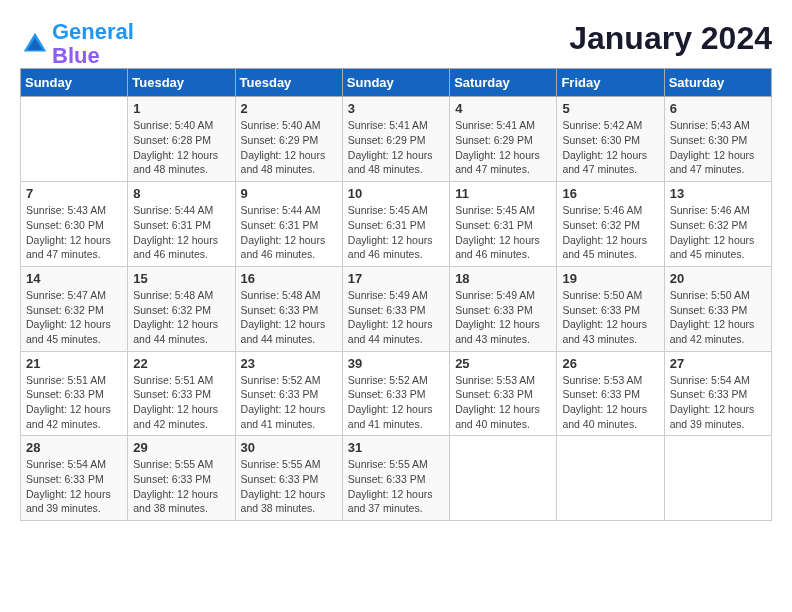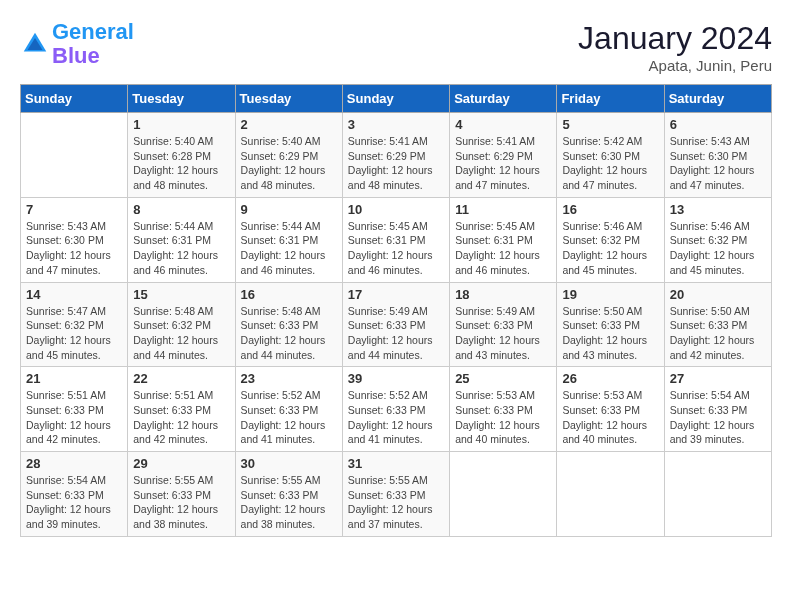--- a/index.html
+++ b/index.html
@@ -7,21 +7,20 @@
       font-family: Arial, sans-serif;
       background: #fff;
       width: 792px;
       min-height: 612px;
       padding: 20px;
     }
     .header {
       display: flex;
       justify-content: space-between;
       align-items: flex-start;
-      margin-bottom: 10px;
     }
     .logo {
       display: flex;
       align-items: center;
     }
     .logo-text {
       font-size: 22px;
       font-weight: bold;
       color: #1a1a2e;
       line-height: 1.1;
@@ -32,21 +31,21 @@
     .logo-icon {
       width: 30px;
       height: 30px;
       margin-right: 2px;
     }
     .title-block {
       text-align: right;
     }
     .month-title {
       font-size: 32px;
-      font-weight: normal;
+      font-weight: bold;
       color: #1a1a2e;
     }
     .subtitle {
       font-size: 15px;
       color: #555;
     }
     table {
       width: 100%;
       border-collapse: collapse;
       font-size: 11px;
@@ -100,21 +99,20 @@
       <polygon points="20,5 35,30 5,30" fill="#2196F3"></polygon>
       <polygon points="20,12 30,28 10,28" fill="#1565C0"></polygon>
     </svg>
     <div class="logo-text">
       <span>General</span><br>
       <span style="color:#8b5cf6">Blue</span>
     </div>
   </div>
   <div class="title-block">
     <div class="month-title">January 2024</div>
-    <div class="subtitle">Apata, Junin, Peru</div>
   </div>
 </div>
 
 <table>
   <thead>
     <tr>
     <th>Sunday</th>
         <th>Tuesday</th>
         <th>Tuesday</th>
         <th>Sunday</th>

